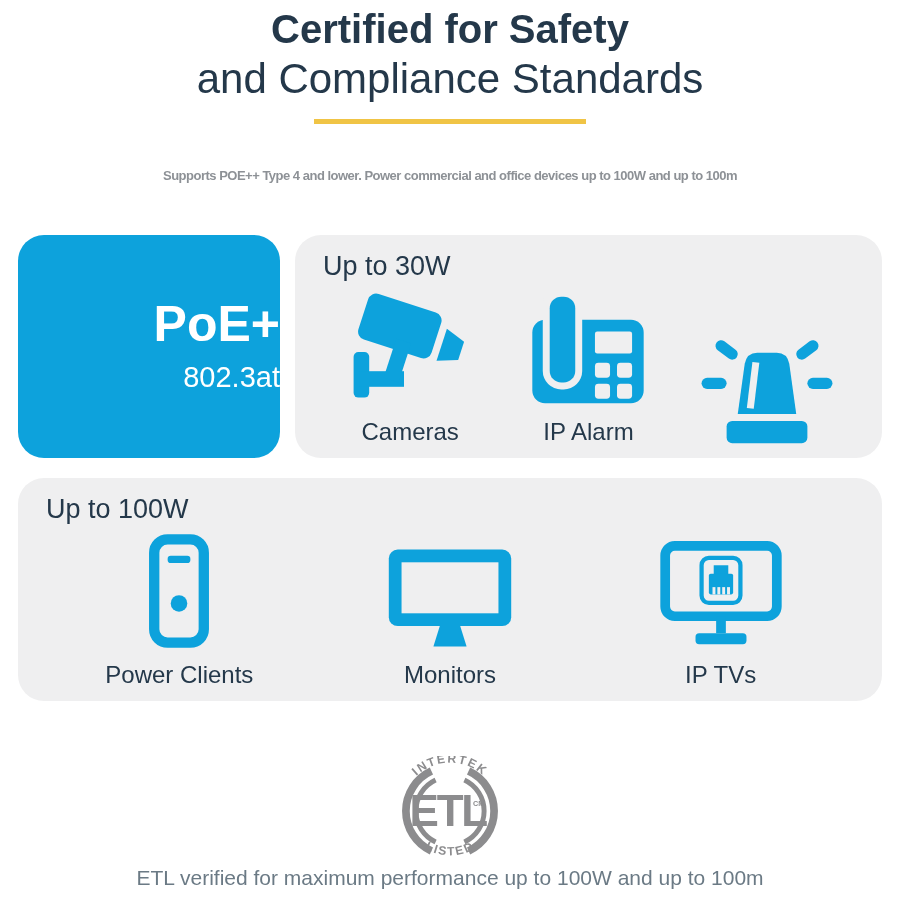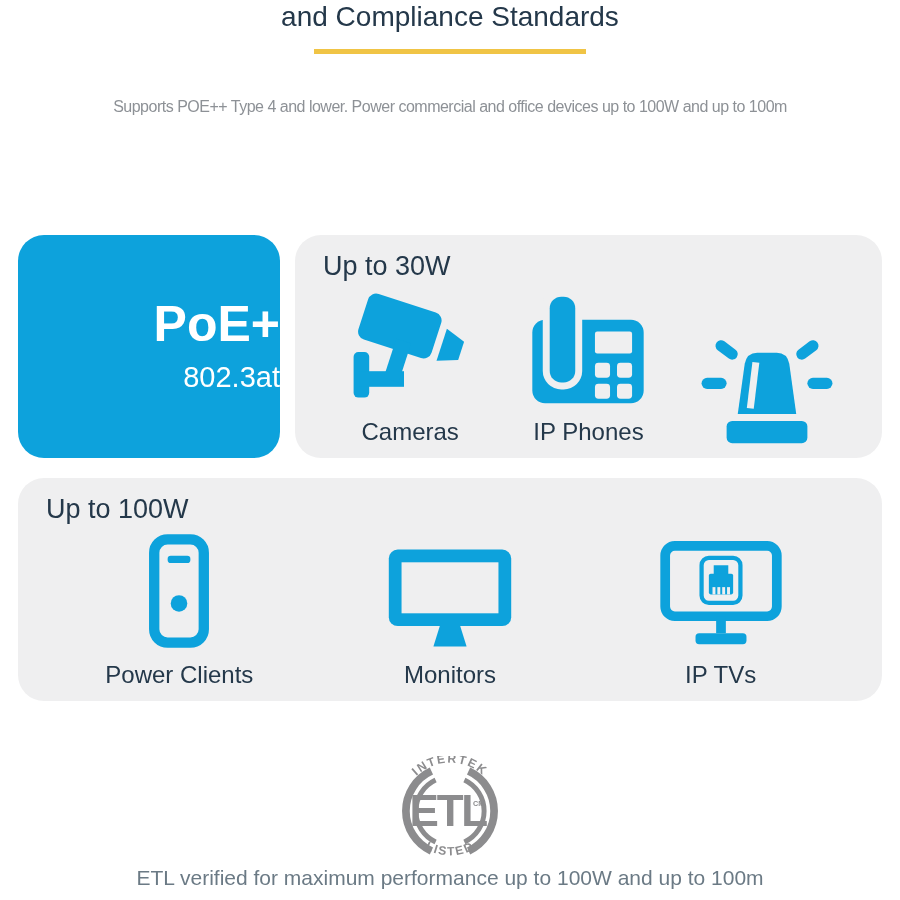--- a/index.html
+++ b/index.html
@@ -2,24 +2,24 @@
 <html style="--accent: #F0C445; --blue: #0DA2DC; --navy: #1D3447; --panel: #EFEFF0; --navytext: #24384A; --graytext: #8D9196; --footergray: #6B7A85; --logogray: #8C8C8E;"><head>
 <meta charset="utf-8">
 <style>
   html,body { margin:0; padding:0; background:#fff; }
   .canvas {
     position:relative; width:900px; height:900px; overflow:hidden;
     font-family:"Liberation Sans", sans-serif; background:#fff;
   }
   .header { position:absolute; top:0; left:0; width:900px; text-align:center; }
   .title1 { margin-top:4px; font-size:40px; font-weight:700; color:var(--navytext,#24384A); line-height:1.25; }
-  .title2 { font-size:28px; font-weight:300; color:var(--navytext,#24384A); line-height:1.2; }
+  .title2 { font-size:42px; font-weight:300; color:var(--navytext,#24384A); line-height:1.2; }
   .accent-rule { width:272px; height:5px; background:var(--accent,#F0C445); margin:15px auto 0; border:none; }
   .subtitle {
-    margin-top:44px; font-size:16px; font-weight:400; letter-spacing:-0.5px;
+    margin-top:44px; font-size:13px; font-weight:700; letter-spacing:-0.5px;
     color:var(--graytext,#8D9196); white-space:nowrap;
   }
   .rows { position:absolute; left:18px; top:235px; width:864px; display:flex; flex-direction:column; gap:20px; }
   .row { display:flex; gap:15px; height:223px; }
   .badge {
     flex:0 0 262px; border-radius:26px; color:#fff;
     display:flex; flex-direction:column; align-items:flex-end; justify-content:center;
   }
   .badge.blue { background:var(--blue,#0DA2DC); }
   .badge.navy { background:var(--navy,#1D3447); }
@@ -40,20 +40,21 @@
     position:absolute; top:866px; left:0; width:900px; text-align:center;
     font-size:21px; font-weight:400; color:var(--footergray,#6B7A85);
   }
 </style>
 </head>
 <body>
 
 <div class="canvas">
 
   <div class="header">
+    <div class="title1">Certified for Safety</div>
     <div class="title2">and Compliance Standards</div>
     <div class="accent-rule"></div>
     <div class="subtitle">Supports POE++ Type 4 and lower. Power commercial and office devices up to 100W and up to 100m</div>
   </div>
 
   <div class="rows">
 
     <div class="row">
       <div class="badge blue">
         <div class="badge-title">PoE+</div>
@@ -88,21 +89,21 @@
                 <rect x="2" y="22" width="96" height="72" rx="11" fill="currentColor"></rect>
                 <rect x="11" y="-8" width="34" height="90" rx="16" fill="#EFEFF0"></rect>
                 <rect x="17" y="2" width="22" height="74" rx="10" fill="currentColor"></rect>
                 <rect x="56" y="32" width="32" height="19" rx="2" fill="#EFEFF0"></rect>
                 <rect x="56" y="59" width="13" height="13" rx="3" fill="#EFEFF0"></rect>
                 <rect x="75" y="59" width="13" height="13" rx="3" fill="#EFEFF0"></rect>
                 <rect x="56" y="77" width="13" height="13" rx="3" fill="#EFEFF0"></rect>
                 <rect x="75" y="77" width="13" height="13" rx="3" fill="#EFEFF0"></rect>
               </svg>
             </div>
-            <div class="device-label">IP Phones</div>
+            <div class="device-label">IP Alarm</div>
           </div>
 
           <div class="device">
             <div class="iconbox">
               <svg width="140" height="110" viewBox="0 0 100 79">
                 <g stroke="currentColor" stroke-width="8" stroke-linecap="round">
                   <line x1="17" y1="7" x2="25" y2="13"></line>
                   <line x1="83" y1="7" x2="75" y2="13"></line>
                   <line x1="7" y1="34" x2="17" y2="34"></line>
                   <line x1="93" y1="34" x2="83" y2="34"></line>

